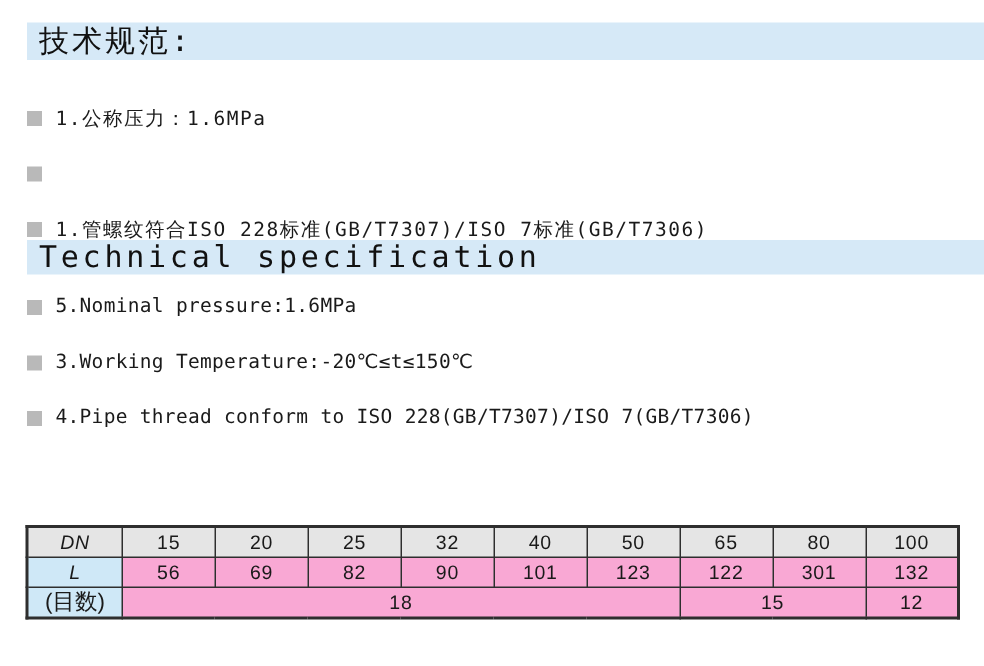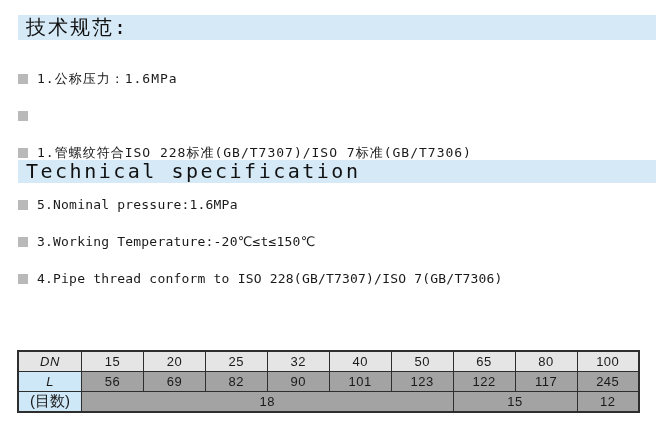--- a/index.html
+++ b/index.html
@@ -28,21 +28,21 @@
   }
   .dim-table{
     position:absolute;left:17px;top:350px;width:623px;
     border-collapse:collapse;table-layout:fixed;
     border:2px solid #2e2e2e;
     font-size:13px;letter-spacing:0.5px;
     font-family:"Liberation Sans","DejaVu Sans",sans-serif;
   }
   .dim-table td{
     border:1px solid #2e2e2e;height:19px;text-align:center;vertical-align:middle;
-    padding:0;background:#a3a3a3;
+    padding:0;background:#f9a8d4;
   }
   .dim-table td.first-col{width:62px;}
   .dim-table tr.dn-row td{background:#e5e5e5;}
   .dim-table td.label-cell{background:#cfe8f7;}
   .italic{font-style:italic;}
   .mesh-label{font-size:15px;letter-spacing:0;}
 </style>
 </head>
 <body>
 
@@ -101,22 +101,22 @@
     </tr>
     <tr>
       <td class="first-col label-cell italic">L</td>
       <td>56</td>
       <td>69</td>
       <td>82</td>
       <td>90</td>
       <td>101</td>
       <td>123</td>
       <td>122</td>
-      <td>117</td>
-      <td>245</td>
+      <td>301</td>
+      <td>132</td>
     </tr>
     <tr>
       <td class="first-col label-cell mesh-label">(目数)</td>
       <td colspan="6">18</td>
       <td colspan="2">15</td>
       <td>12</td>
     </tr>
   </tbody>
     </table>
 

